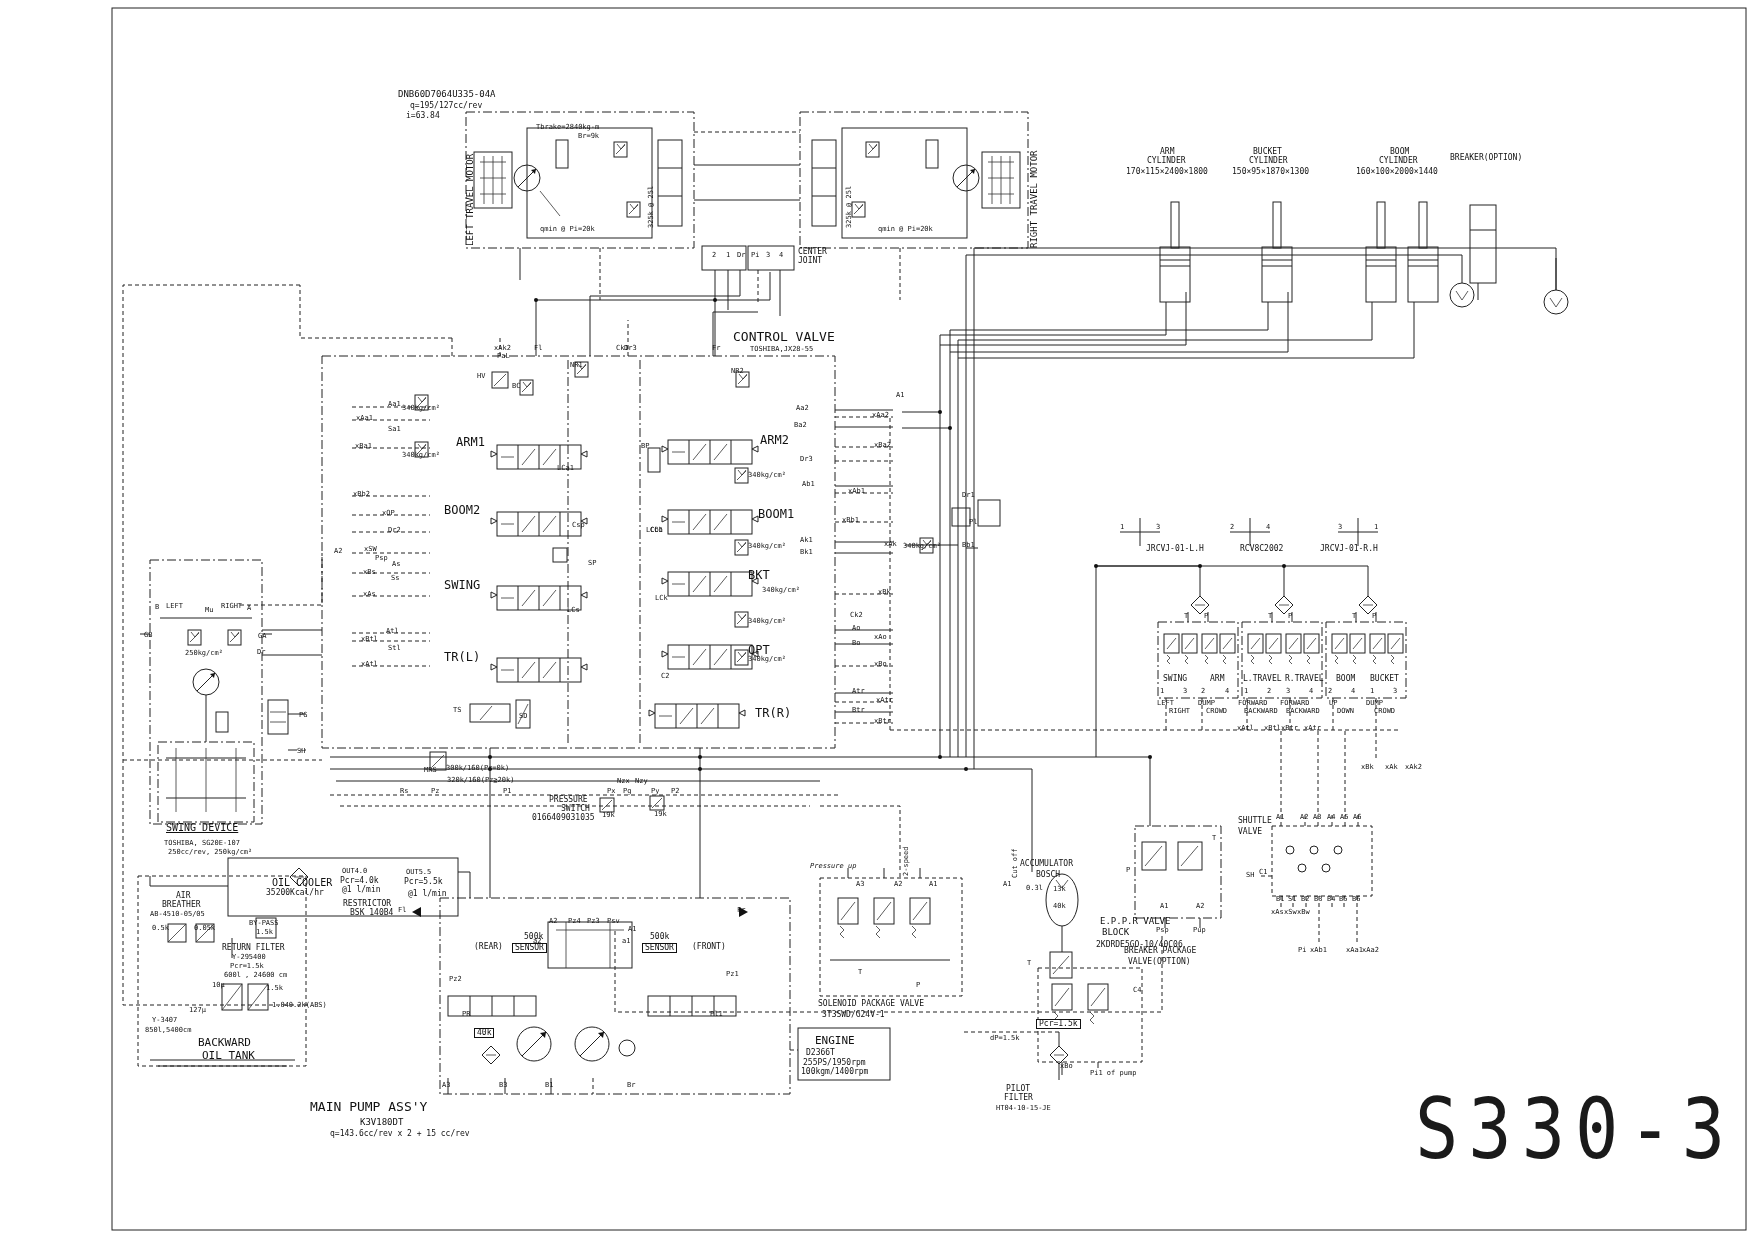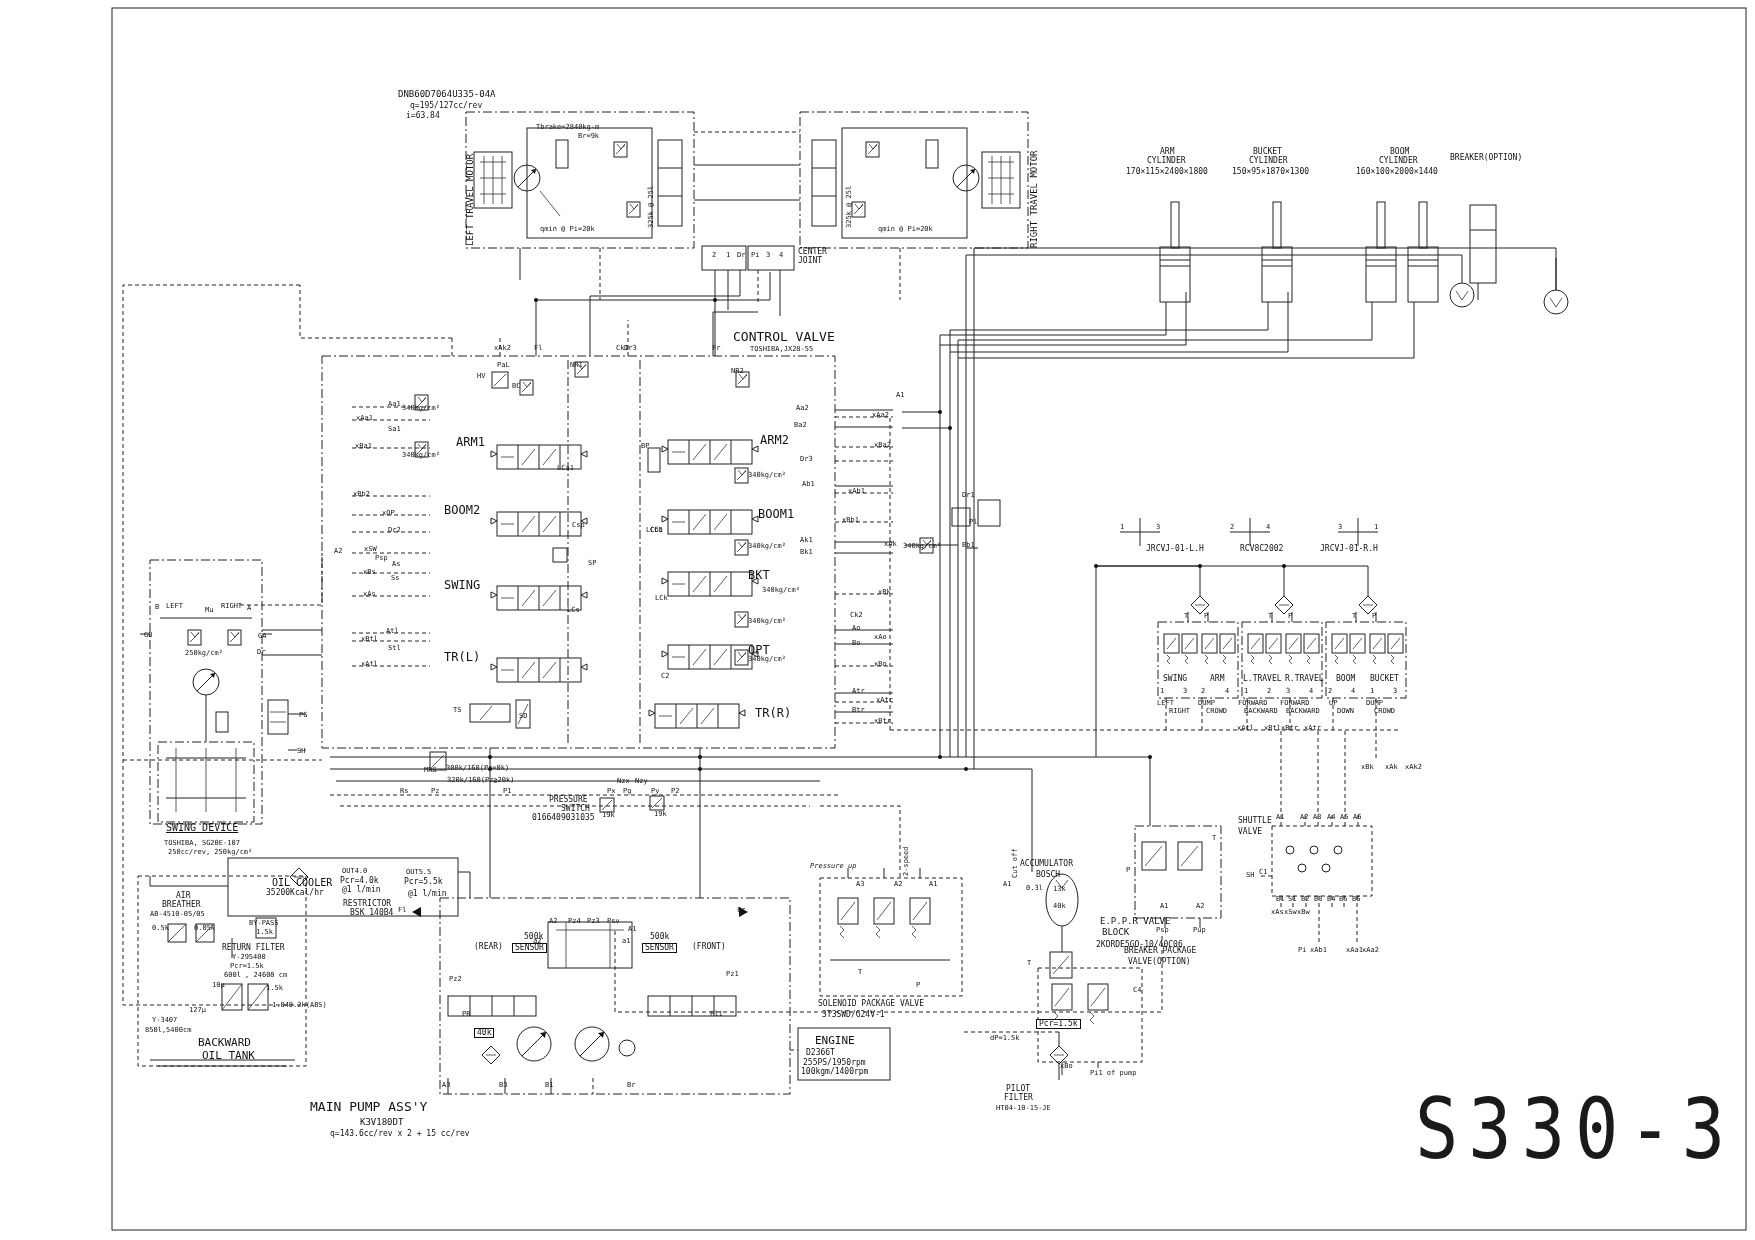--- a/index.html
+++ b/index.html
@@ -516,21 +516,21 @@
       <span class="lbl" style="left: 1126px; top: 168px;">170×115×2400×1800</span>
       <span class="lbl" style="left: 1253px; top: 148px;">BUCKET</span>
       <span class="lbl" style="left: 1249px; top: 157px;">CYLINDER</span>
       <span class="lbl" style="left: 1232px; top: 168px;">150×95×1870×1300</span>
       <span class="lbl" style="left: 1390px; top: 148px;">BOOM</span>
       <span class="lbl" style="left: 1379px; top: 157px;">CYLINDER</span>
       <span class="lbl" style="left: 1356px; top: 168px;">160×100×2000×1440</span>
       <span class="lbl" style="left: 1450px; top: 154px;">BREAKER(OPTION)</span>
       <span class="lbl s13" style="left: 733px; top: 330px;">CONTROL VALVE</span>
       <span class="lbl s7" style="left: 750px; top: 346px;">TOSHIBA,JX28-55</span>
-      <span class="lbl s7" style="left: 450px; top: 362px; padding-left: 47px;">PaL</span>
+      <span class="lbl s7" style="left: 450px; top: 353px; padding-left: 47px;">PaL</span>
       <span class="lbl s7" style="left: 494px; top: 345px;">xAk2</span>
       <span class="lbl s7" style="left: 534px; top: 345px;">Fl</span>
       <span class="lbl s7" style="left: 584px; top: 345px; margin-left: 32px;">Ck1</span>
       <span class="lbl s7" style="left: 624px; top: 345px;">Dr3</span>
       <span class="lbl s7" style="left: 712px; top: 345px;">Fr</span>
       <span class="lbl s7" style="left: 570px; top: 362px;">NR1</span>
       <span class="lbl s7" style="left: 731px; top: 368px;">NR2</span>
       <span class="lbl s7" style="left: 477px; top: 373px;">HV</span>
       <span class="lbl s7" style="left: 512px; top: 383px;">BC</span>
       <span class="lbl s7" style="left: 402px; top: 405px;">340kg/cm²</span>

